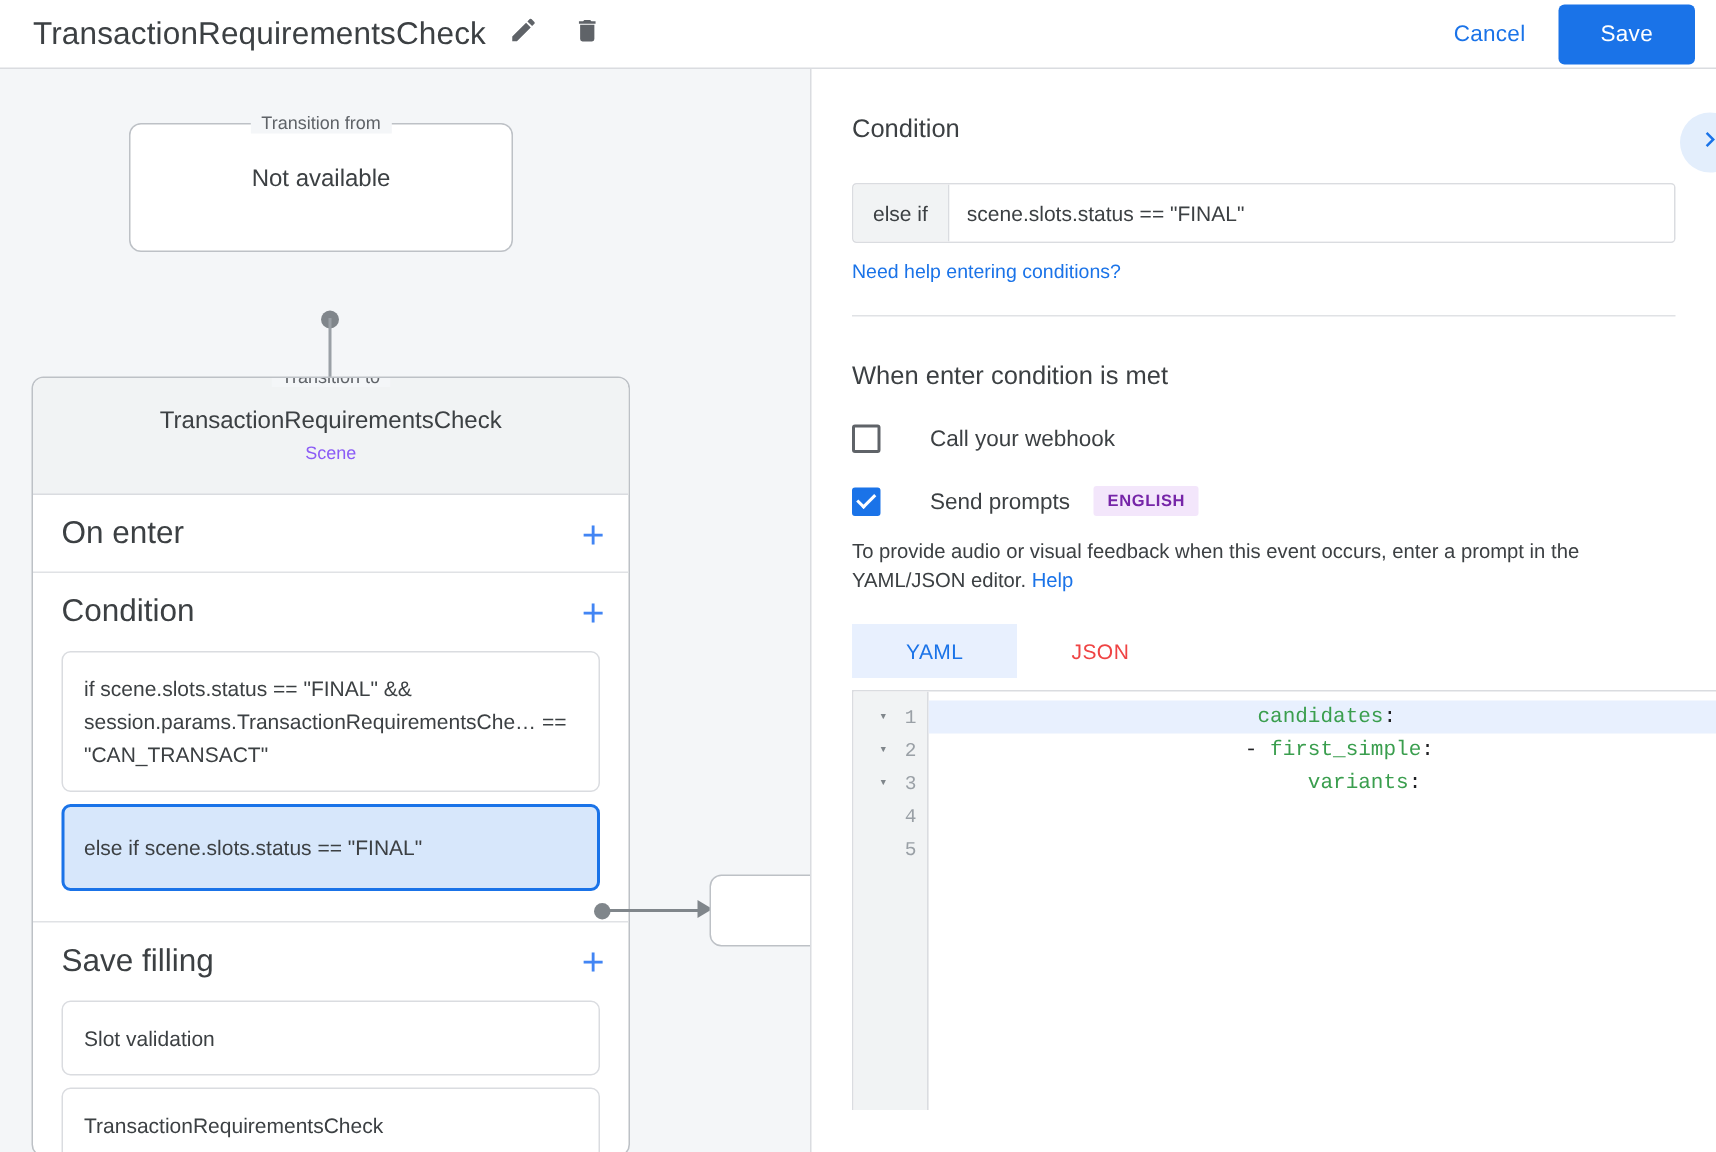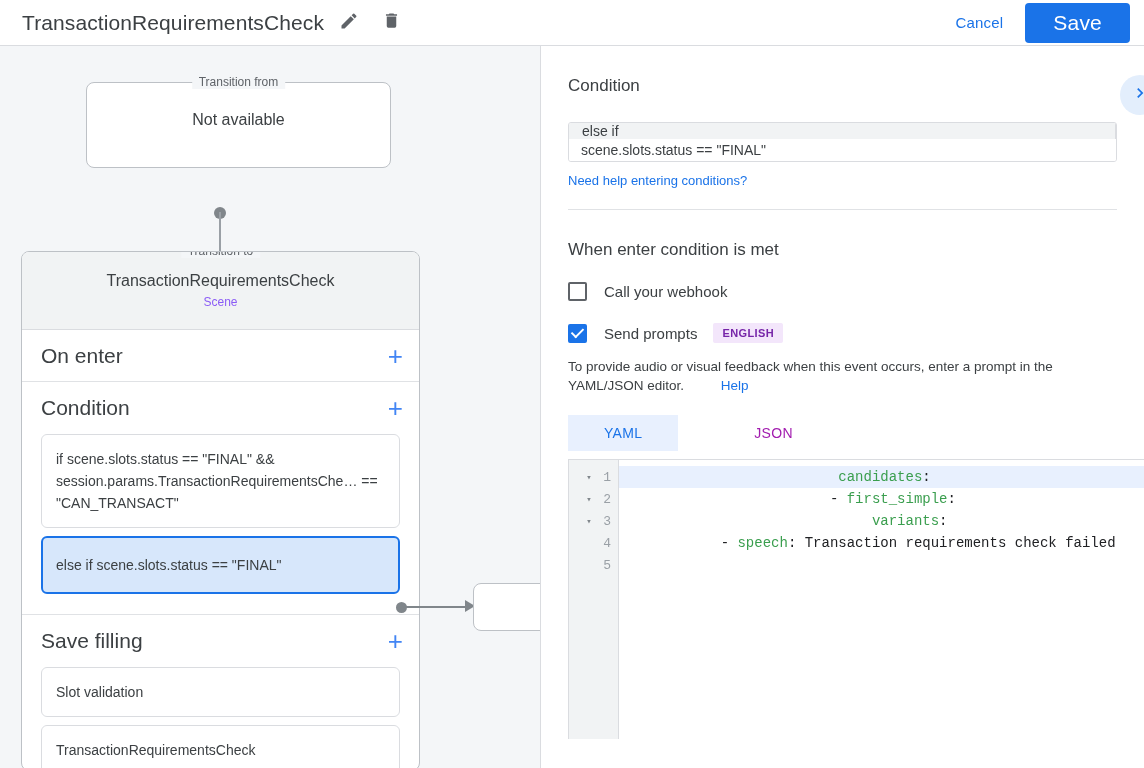--- a/index.html
+++ b/index.html
@@ -28,21 +28,21 @@
   }
   .icon-btn svg { fill: #5f6368; }
   .header-spacer { flex: 1; }
   .cancel-link {
     font-size: 15px; color: #1a73e8; font-weight: 500;
     padding: 8px 14px; border-radius: 4px; cursor: pointer;
     letter-spacing: .2px;
   }
   .save-btn {
     margin-left: 8px; margin-right: 14px;
-    background: #1a73e8; color: #fff; font-size: 21px; font-weight: 500;
+    background: #1a73e8; color: #fff; font-size: 15px; font-weight: 500;
     border: none; border-radius: 4px; height: 40px; padding: 0 28px;
     cursor: pointer; letter-spacing: .2px;
     font-family: "Liberation Sans", sans-serif;
   }
 
   
   .canvas {
     position: absolute; left: 0; top: 46px; width: 540px; height: 722px;
     background: #f4f6f8; overflow: hidden;
   }
@@ -50,21 +50,21 @@
   .fieldset-box {
     position: absolute; background: #fff;
     border: 1px solid #bdc1c6; border-radius: 8px;
   }
   .fieldset-legend {
     position: absolute; top: -8px; left: 50%; transform: translateX(-50%);
     background: #f4f6f8; padding: 0 7px; font-size: 12px; color: #5f6368;
     white-space: nowrap;
   }
   #transition-from {
-    left: 86px; top: 36px; width: 305px; height: 86px;
+    left: 86px; top: 36px; width: 256px; height: 86px;
   }
   #transition-from .centered {
     position: absolute; left: 0; right: 0; top: 28px;
     text-align: center; font-size: 16px; color: #3c4043;
   }
 
   
   .arrow-line {
     position: absolute; left: 219px; top: 166px; width: 2px; height: 50px;
     background: #9aa0a6;
@@ -160,21 +160,21 @@
   .chevron-btn {
     position: absolute; right: -16px; top: 29px;
     width: 40px; height: 40px; border-radius: 50%;
     background: #e3eefc; display: flex; align-items: center;
     justify-content: center; cursor: pointer;
   }
   .chevron-btn svg { fill: #1a73e8; }
 
   .cond-input-wrap {
     display: flex; margin-top: 26px; height: 40px;
-    border: 1px solid #dadce0; border-radius: 3px; overflow: hidden; flex-direction: column;
+    border: 1px solid #dadce0; border-radius: 3px; overflow: hidden;
   }
   .cond-prefix {
     background: #f1f3f4; border-right: 1px solid #dadce0;
     display: flex; align-items: center; padding: 0 13px;
     font-size: 14px; color: #3c4043;
   }
   .cond-input {
     flex: 1; border: none; outline: none; padding: 0 12px;
     font-size: 14px; color: #3c4043; background: #fff;
     font-family: "Liberation Sans", sans-serif;
@@ -191,36 +191,36 @@
     display: flex; align-items: center; justify-content: center;
     flex: 0 0 auto;
   }
   .checkbox.checked { background: #1a73e8; border-color: #1a73e8; }
   .checkbox.checked::after {
     content: ""; width: 5px; height: 10px;
     border: solid #fff; border-width: 0 2px 2px 0;
     transform: rotate(45deg) translate(-1px,-1px);
   }
   .check-label {
-    margin-left: 17px; font-size: 15px; color: #3c4043; font-weight: 500;
+    margin-left: 33px; font-size: 15px; color: #3c4043; font-weight: 500;
   }
   .lang-badge {
     margin-left: 16px; background: #f3e6fb; color: #7625a8;
     font-size: 11px; font-weight: 700; letter-spacing: .4px;
     padding: 4px 9px; border-radius: 2px;
   }
   .hint {
     margin-top: 14px; font-size: 13.5px; color: #3c4043; line-height: 19px;
   }
-  .hint a { color: #1a73e8; text-decoration: none; cursor: pointer; margin-left: 33px; }
-
-  .tabs { display: flex; margin-top: 20px; gap: 40px; }
+  .hint a { color: #1a73e8; text-decoration: none; cursor: pointer; }
+
+  .tabs { display: flex; margin-top: 20px; }
   .tab {
     padding: 10px 36px; font-size: 14px; font-weight: 500;
-    color: #a21caf; cursor: pointer; letter-spacing: .3px;
+    color: #ef4444; cursor: pointer; letter-spacing: .3px;
   }
   .tab.active { color: #1a73e8; background: #e8f0fe; }
 
   .editor {
     margin-top: 8px; border-top: 1px solid #dadce0;
     border-left: 1px solid #dadce0;
     display: flex; height: 280px; overflow: hidden;
     font-family: "Liberation Mono", monospace;
   }
   .gutter {
@@ -380,18 +380,17 @@
           </div>
         <div class="gutter-row">
             <span class="fold"></span>
             <span>5</span>
           </div>
       </div>
       <div class="code">
         <div class="code-line active"><span class="k">candidates</span>:</div>
         <div class="code-line">  - <span class="k">first_simple</span>:</div>
         <div class="code-line">      <span class="k">variants</span>:</div>
-        <div class="code-line">        - <span class="k">speech</span>: Transaction requirements check failed</div>
         <div class="code-line"></div>
       </div>
     </div>
   </div>
 </div>
 
 </body></html>

